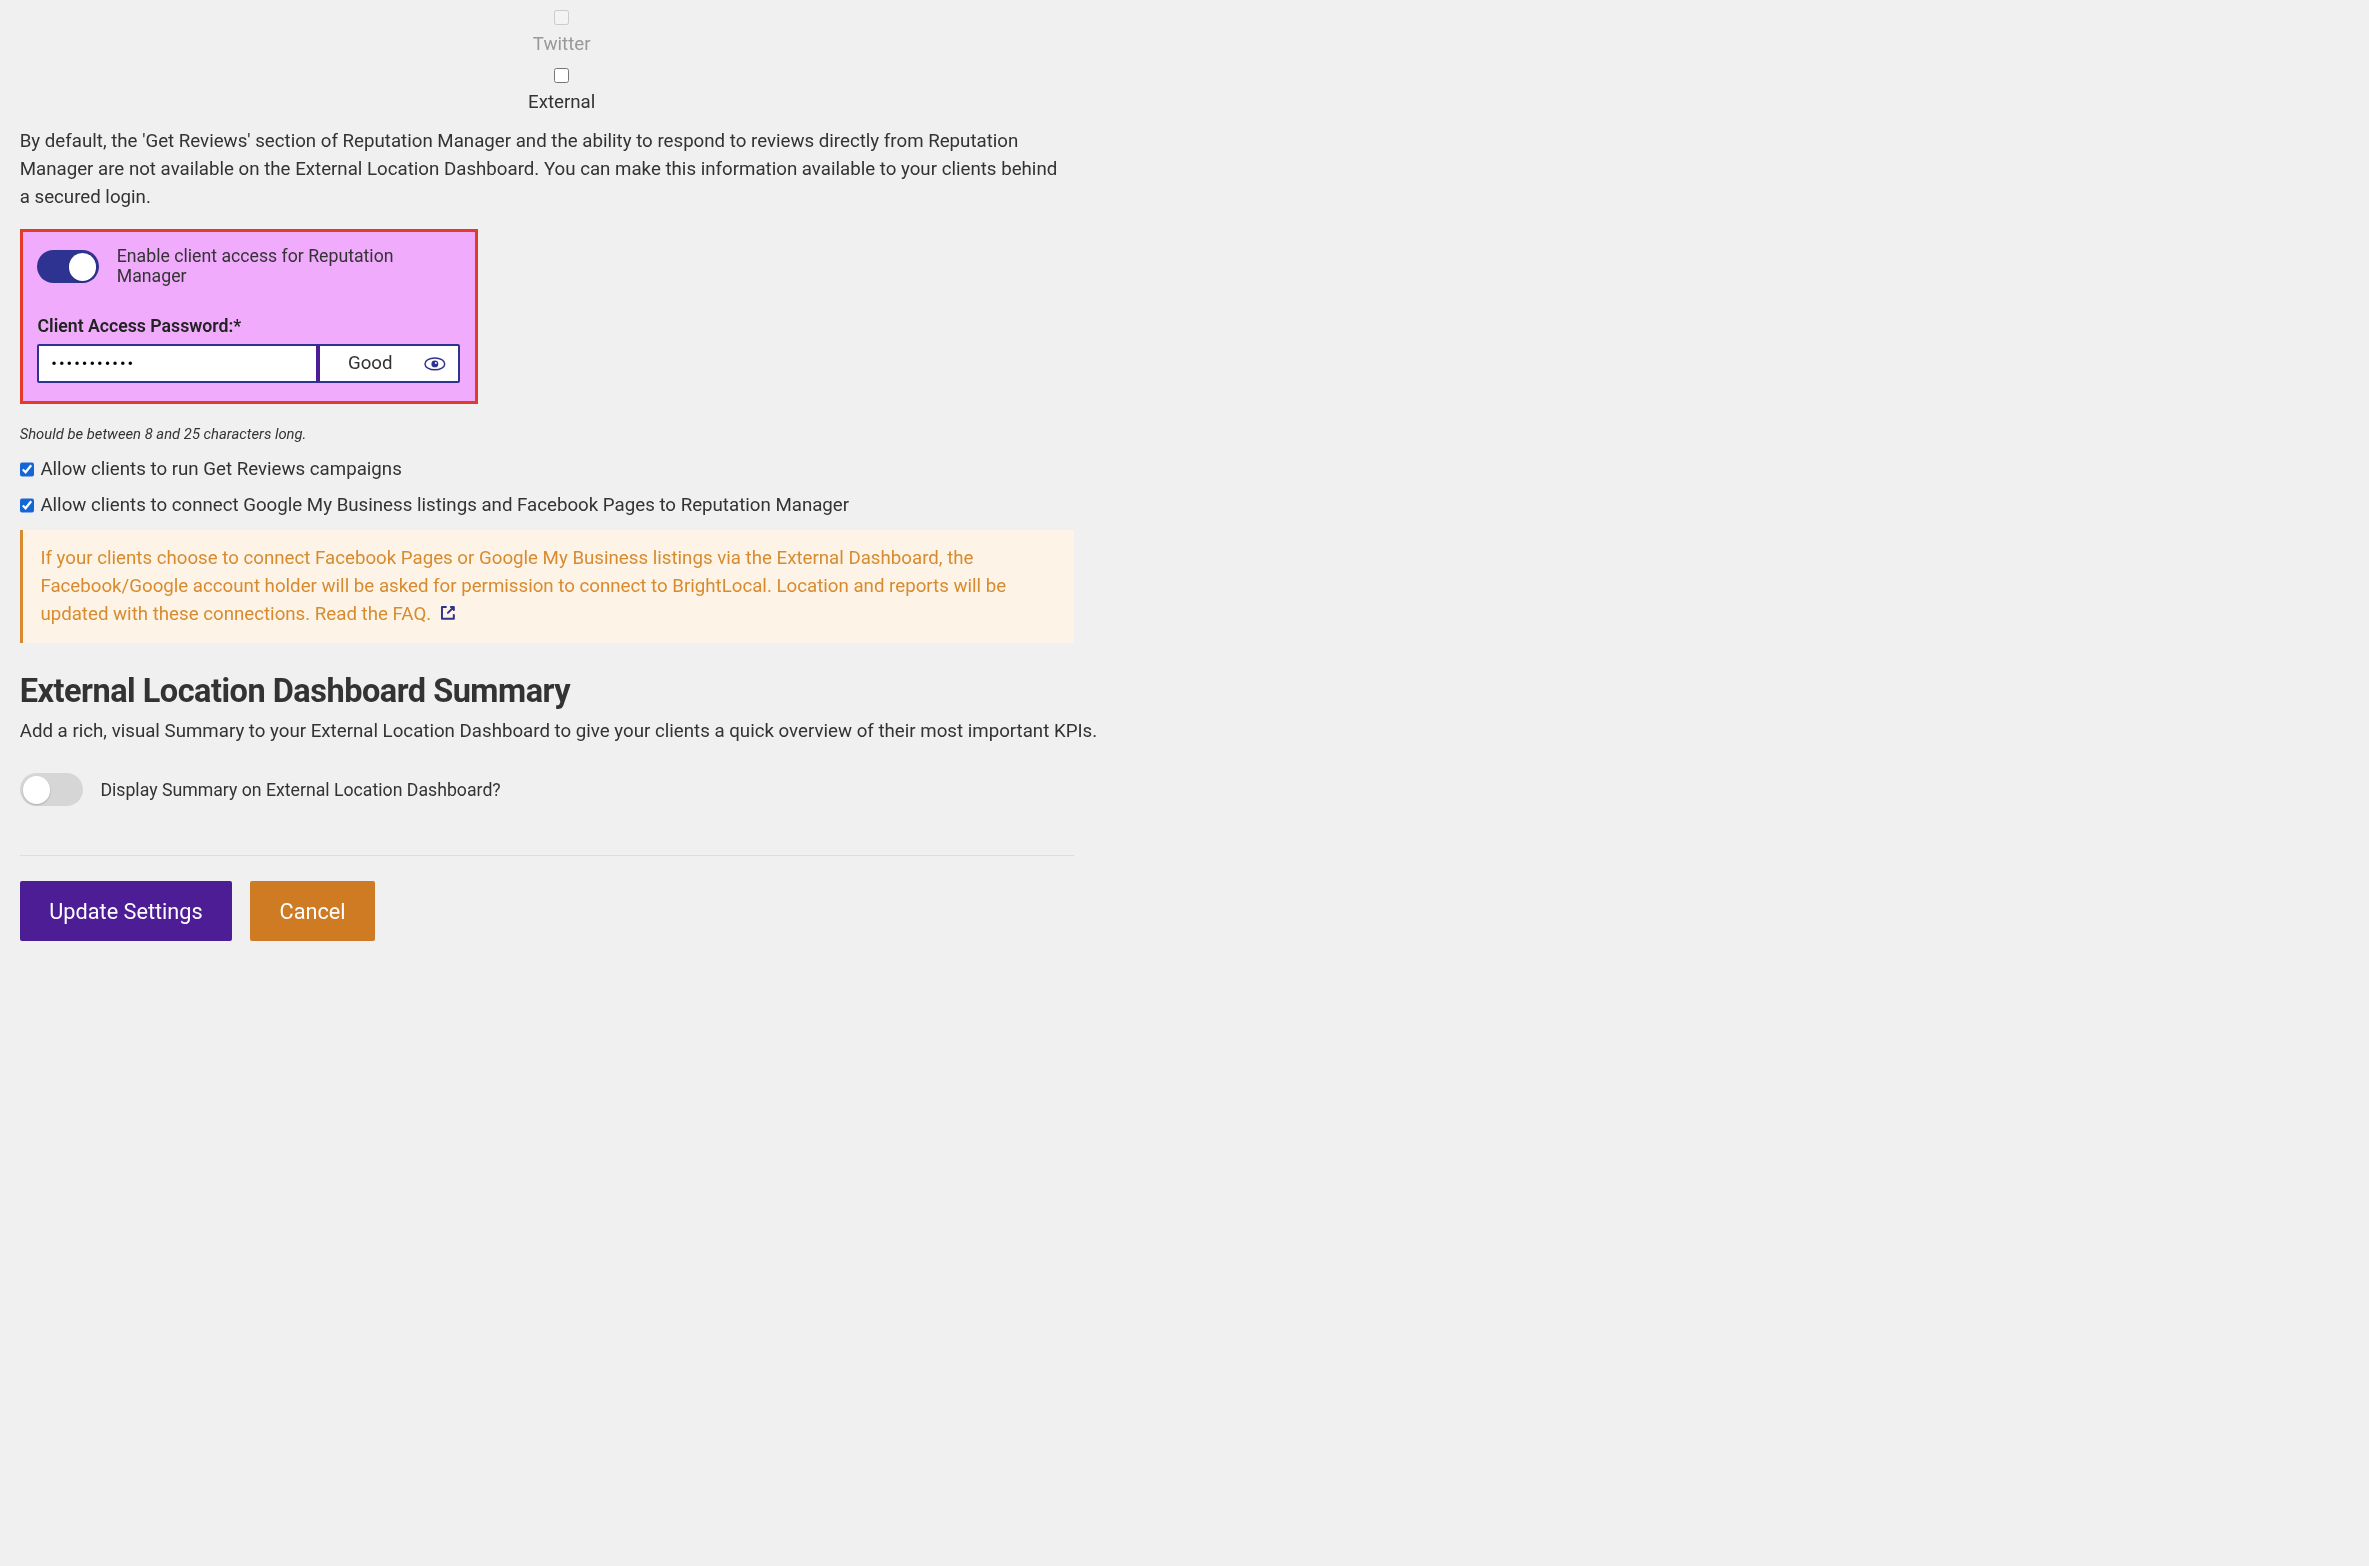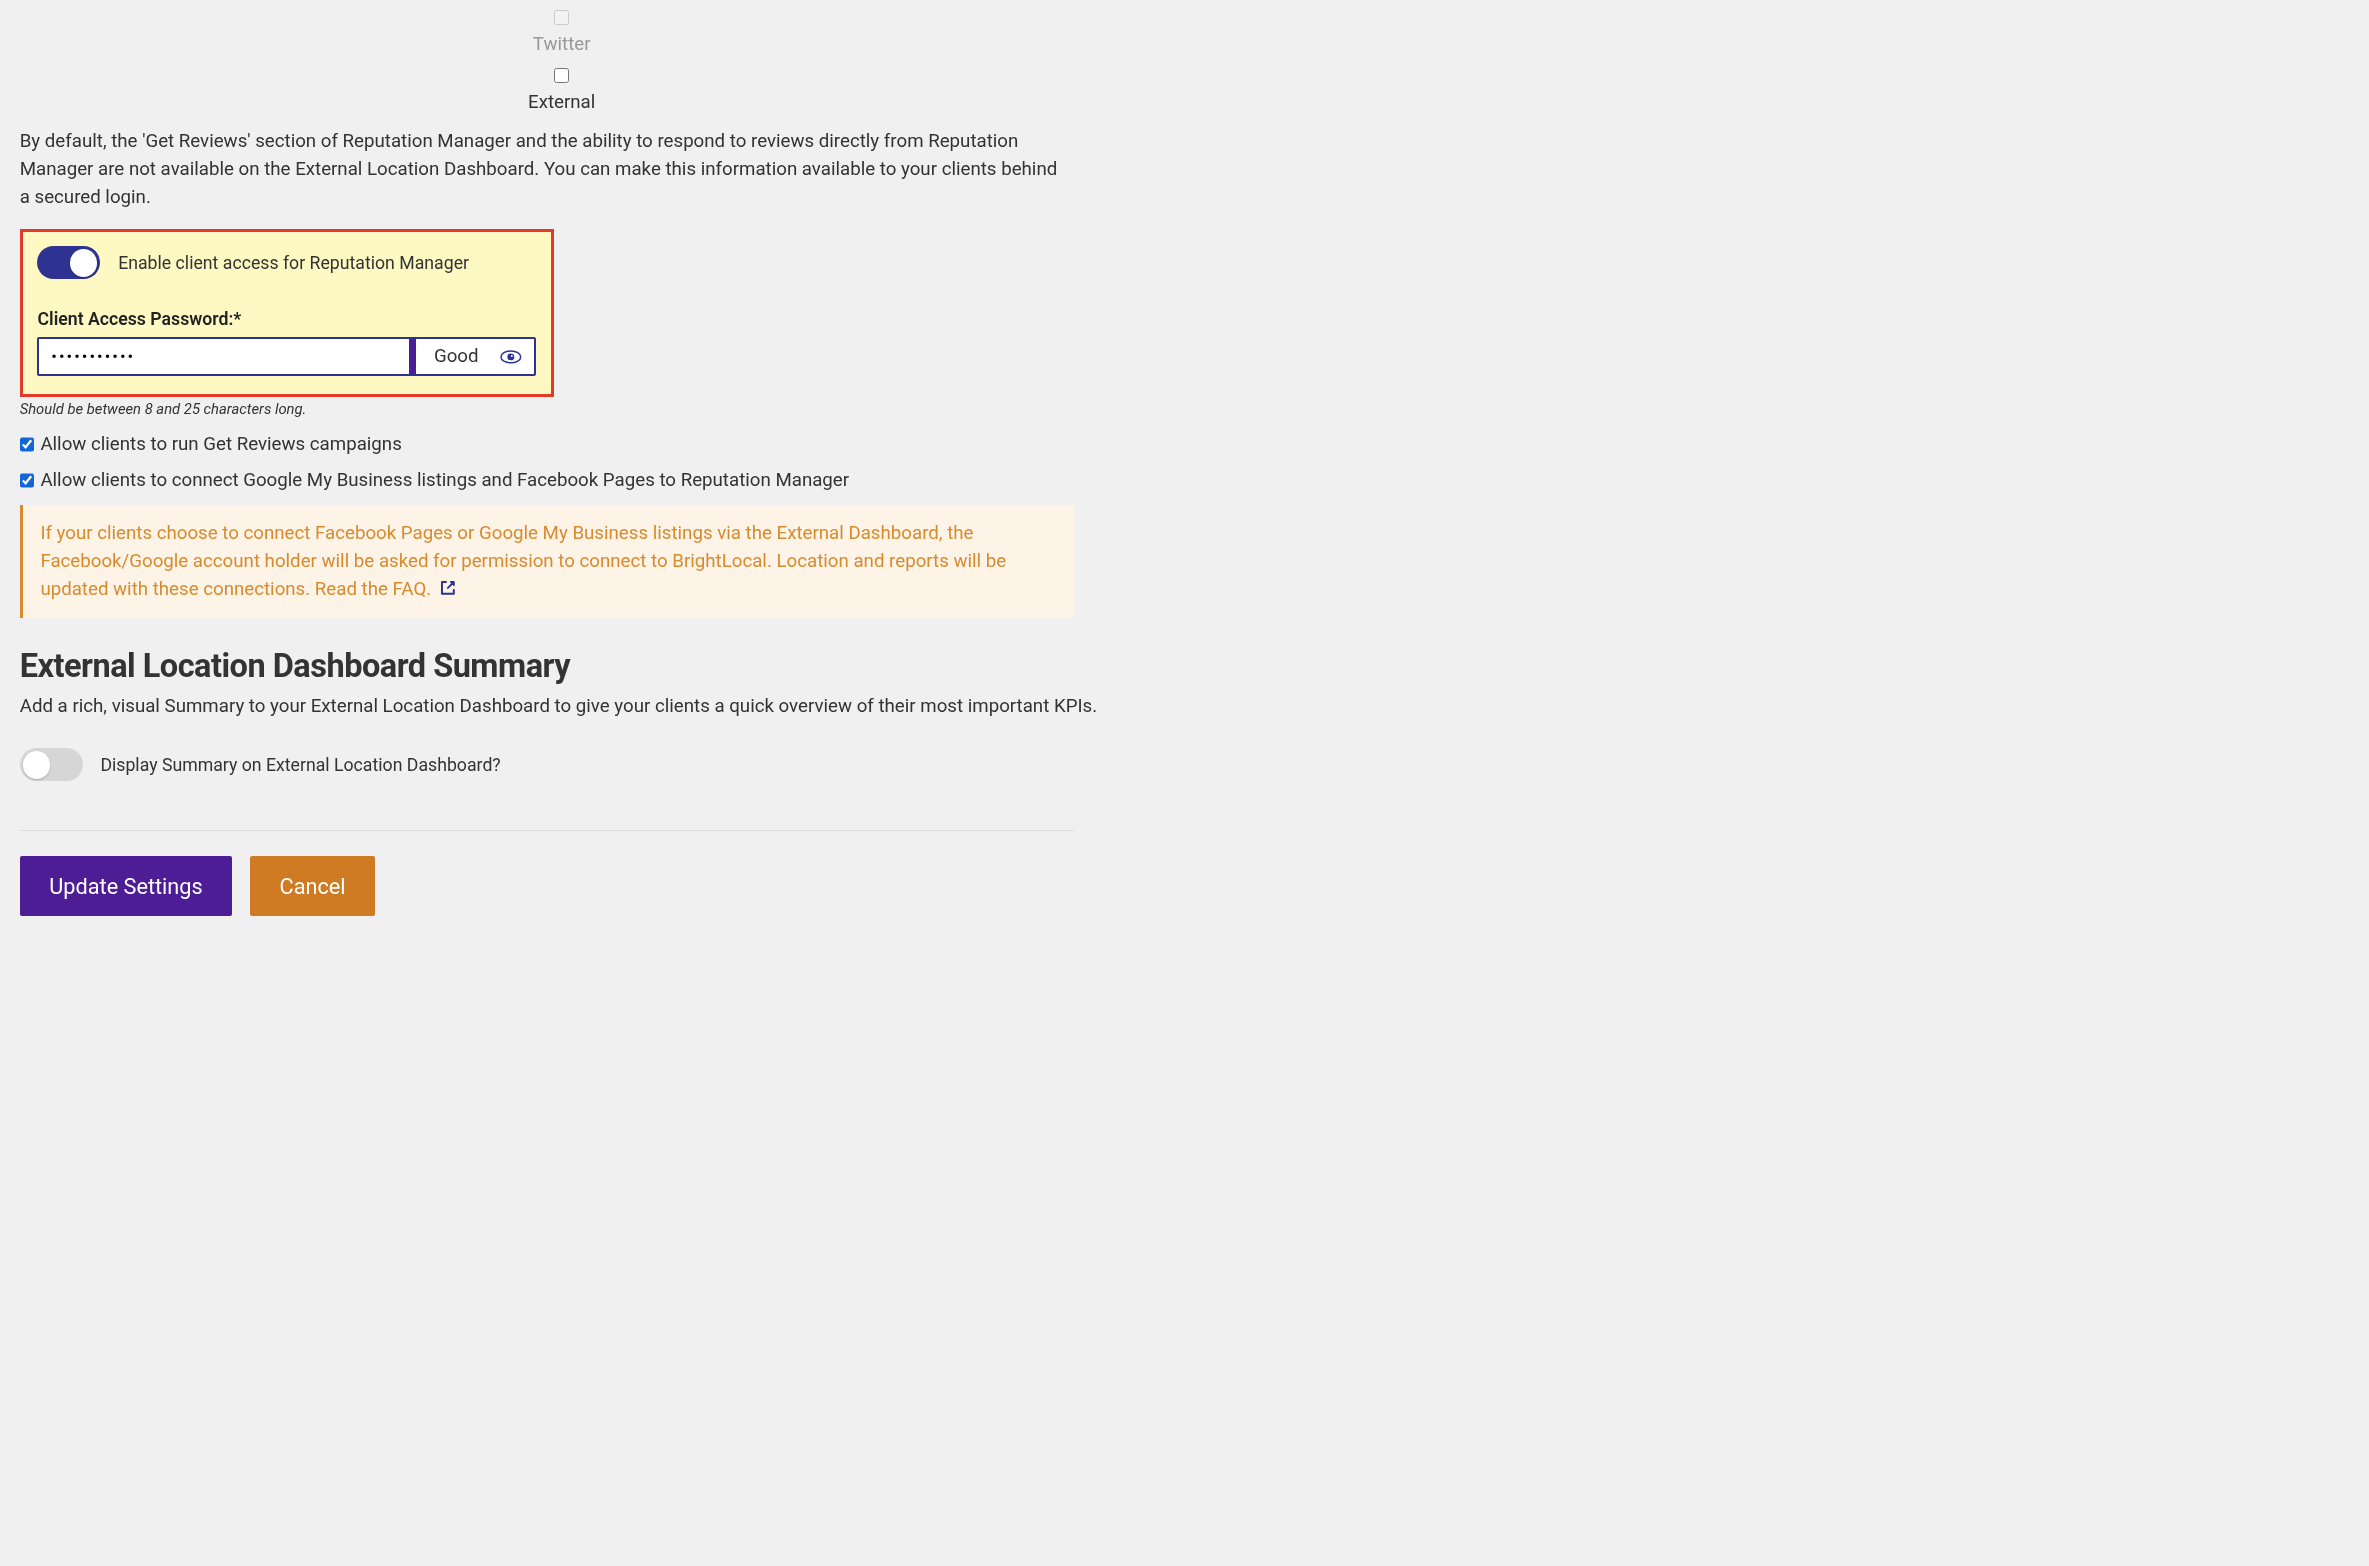--- a/index.html
+++ b/index.html
@@ -38,24 +38,24 @@
     .desc-text {
       font-size: 18.7px;
       color: #333;
       line-height: 1.5;
       margin-bottom: 17.7px;
       max-width: 1044px;
     }
     .highlight-box {
       border: 3.9px solid #e33a2a;
       padding: 14.8px 14.8px 17.7px 14.8px;
-      margin-bottom: 1px;
-      background: #fef9c3;
+      margin-bottom: 19px;
+      background: #f0abfc;
       display: inline-block;
-      width: 534px;
+      width: 458px;
     }
     .toggle-row {
       display: flex;
       align-items: center;
       gap: 17.7px;
       margin-bottom: 29.6px;
     }
     .toggle {
       position: relative;
       width: 63px;
@@ -105,22 +105,22 @@
       border: none;
       outline: none;
       padding: 7.9px 11.8px;
       font-size: 16.7px;
       letter-spacing: 2px;
       font-family: inherit;
     }
     .password-strength {
       font-size: 18.7px;
       color: #333;
-      padding: 0 18px;
-      border-left: 7px solid #4c1d95;
+      padding: 0 28px;
+      border-left: 4px solid #4c1d95;
       height: 100%;
       display: flex;
       align-items: center;
     }
     .eye-icon {
       padding: 0 11.8px 0 3.9px;
       display: flex;
       align-items: center;
       cursor: pointer;
     }

